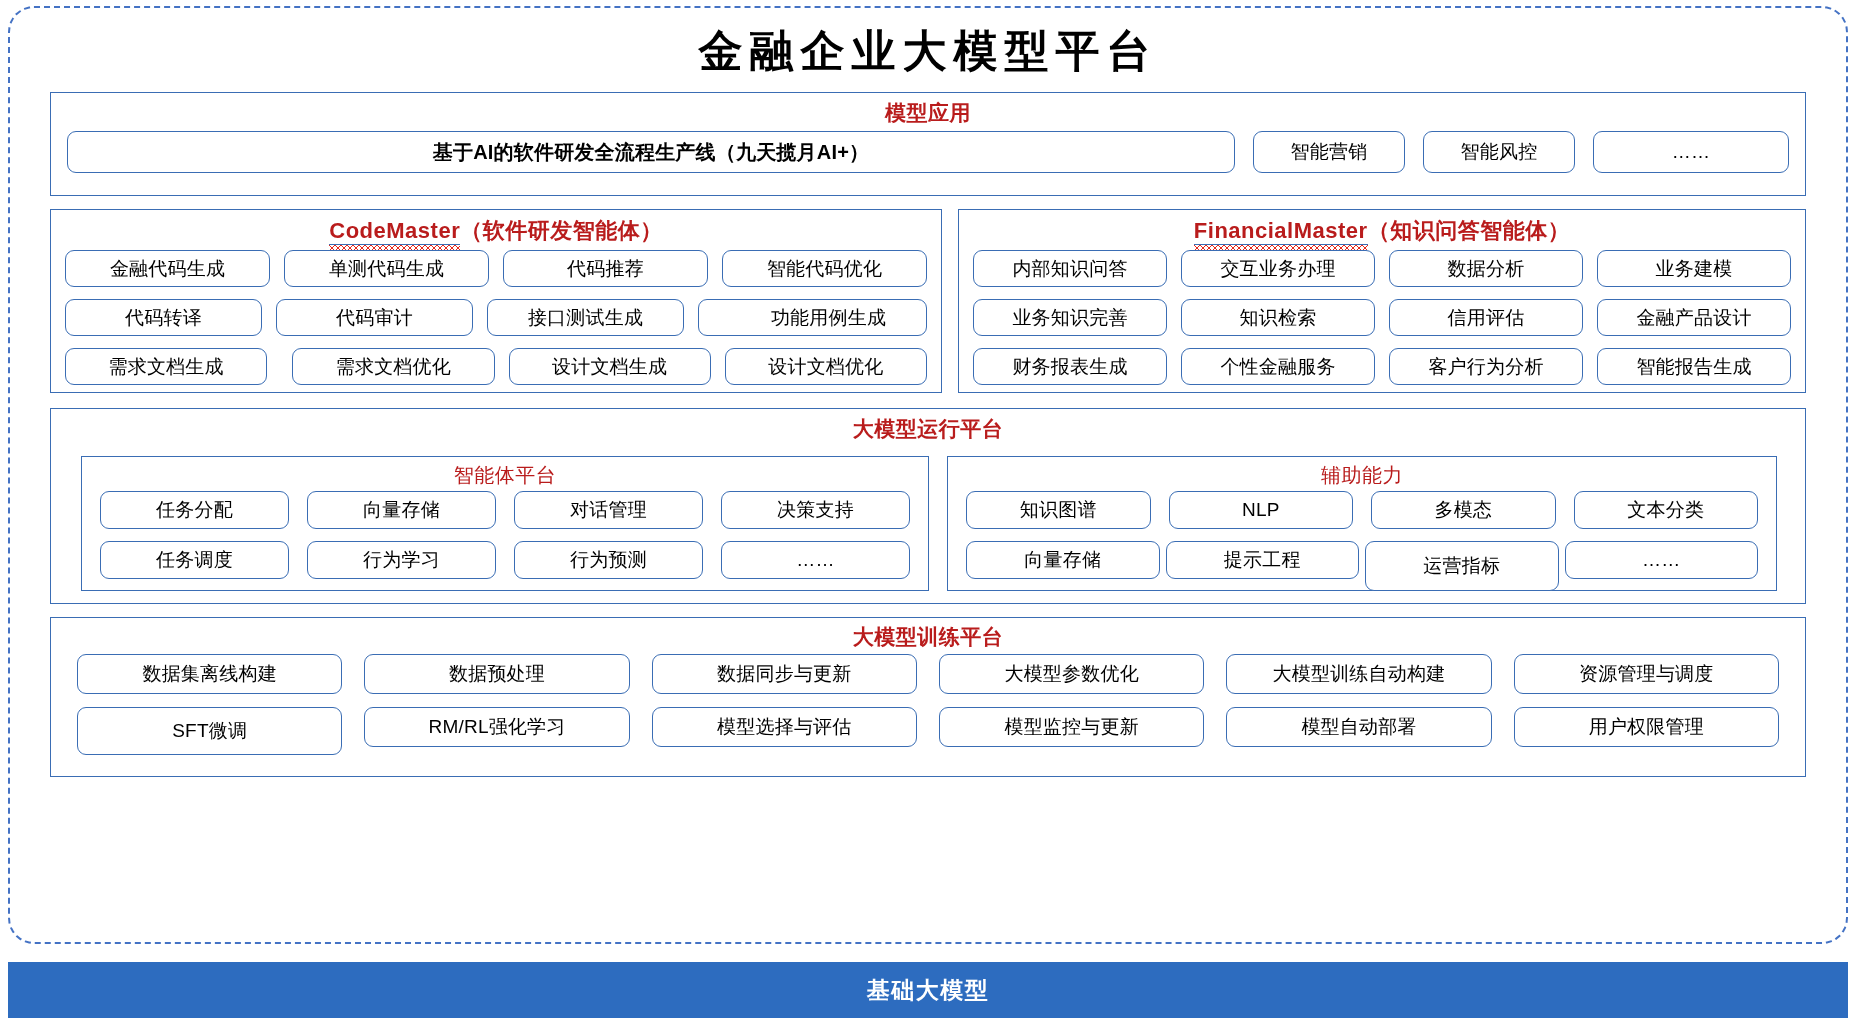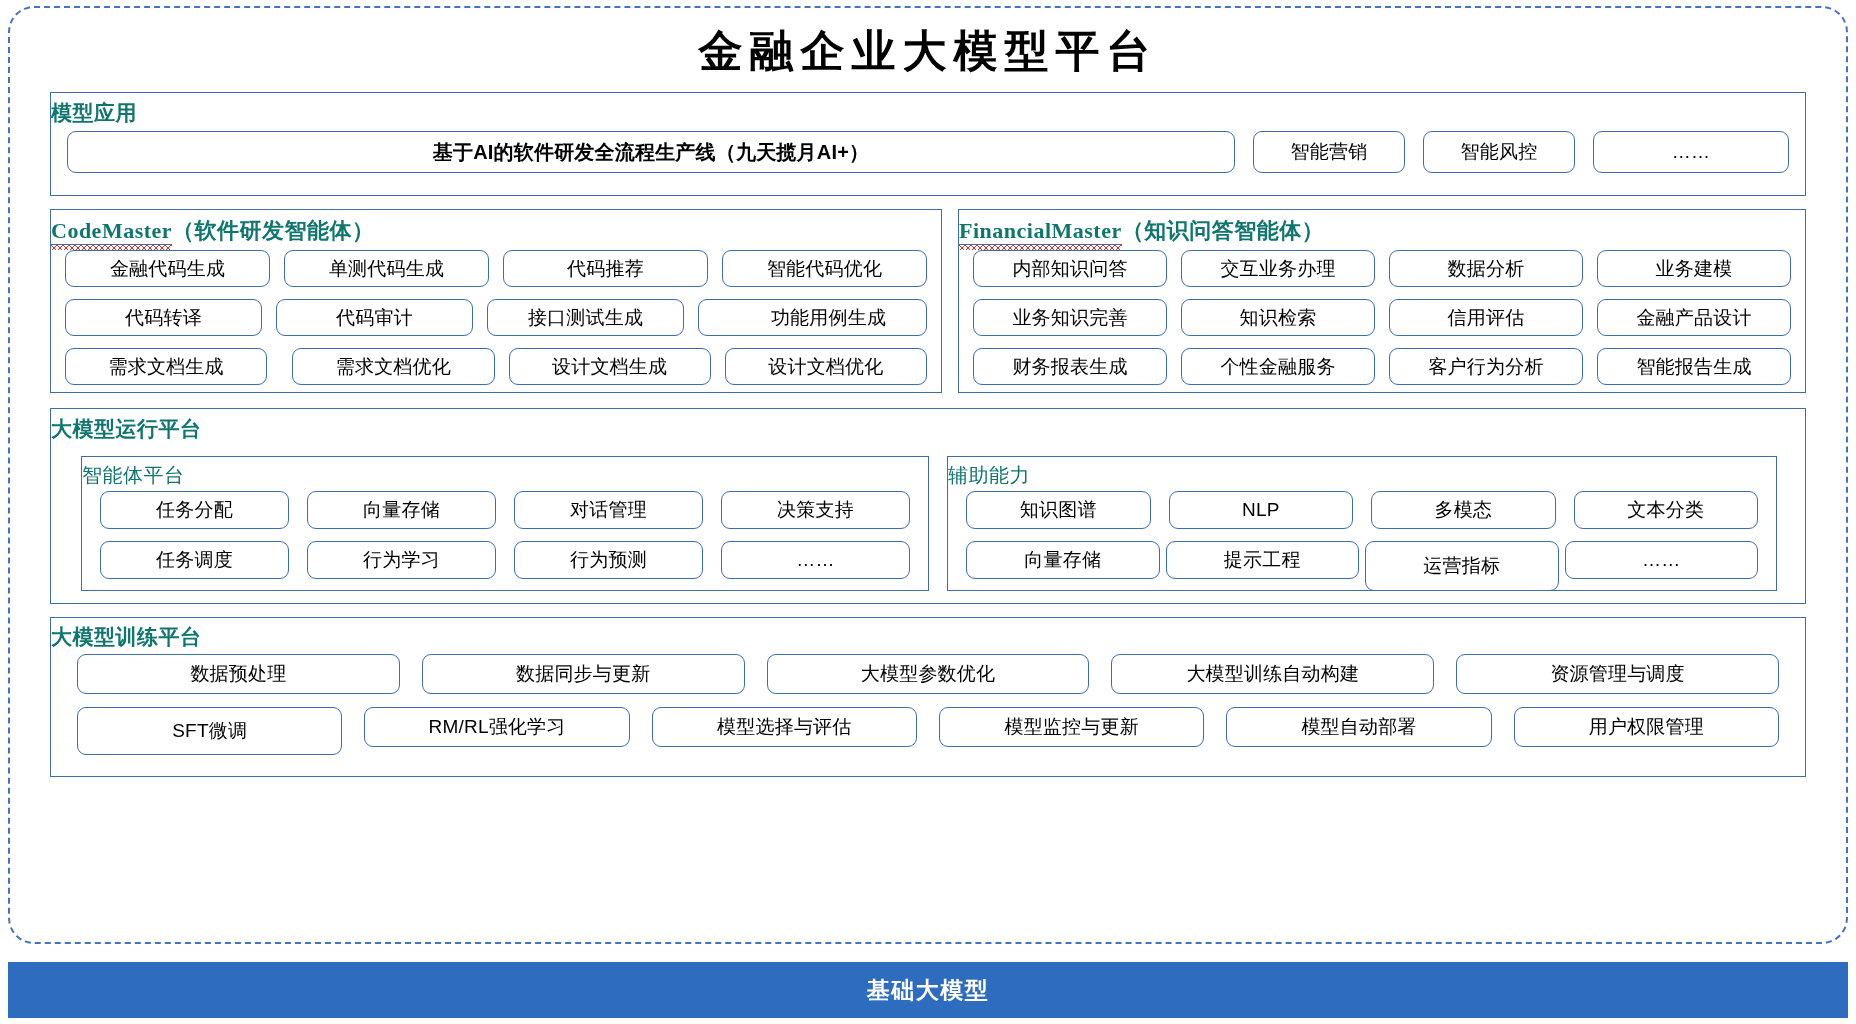--- a/index.html
+++ b/index.html
@@ -46,26 +46,25 @@
   }
 
   
   .panel {
     position: absolute;
     border: 1.6px solid #3A6DB4;
     background: #ffffff;
   }
 
   .panel-title {
-    text-align: left;
+    text-align: center;
     font-size: 21px;
     font-weight: 700;
-    color: #0f766e;
+    color: #b91c1c;
     letter-spacing: 0.5px;
-    font-family: Liberation Serif, serif;
   }
 
   .panel-title.sub {
     font-weight: 400;
     font-size: 20px;
   }
 
   
   .chip {
     border: 1.4px solid #3A6DB4;
@@ -257,20 +256,21 @@
           <div class="chip" style="flex:1; height:38px;">……</div>
         </div>
       </div>
     </div>
   </div>
 
   <div class="panel" id="sec-train">
     <div class="panel-title" style="margin-top:5px;">大模型训练平台</div>
     <div class="chip-grid" style="position:absolute; left:26px; top:36px; right:26px; gap:13px;">
       <div class="chip-row" style="gap:22px;">
+        <div class="chip" style="flex:1; height:40px;">数据集离线构建</div>
         <div class="chip" style="flex:1; height:40px;">数据预处理</div>
         <div class="chip" style="flex:1; height:40px;">数据同步与更新</div>
         <div class="chip" style="flex:1; height:40px;">大模型参数优化</div>
         <div class="chip" style="flex:1; height:40px;">大模型训练自动构建</div>
         <div class="chip" style="flex:1; height:40px;">资源管理与调度</div>
       </div>
       <div class="chip-row" style="gap:22px;">
         <div class="chip" style="flex:1; height:48px;">SFT微调</div>
         <div class="chip" style="flex:1; height:40px;">RM/RL强化学习</div>
         <div class="chip" style="flex:1; height:40px;">模型选择与评估</div>

